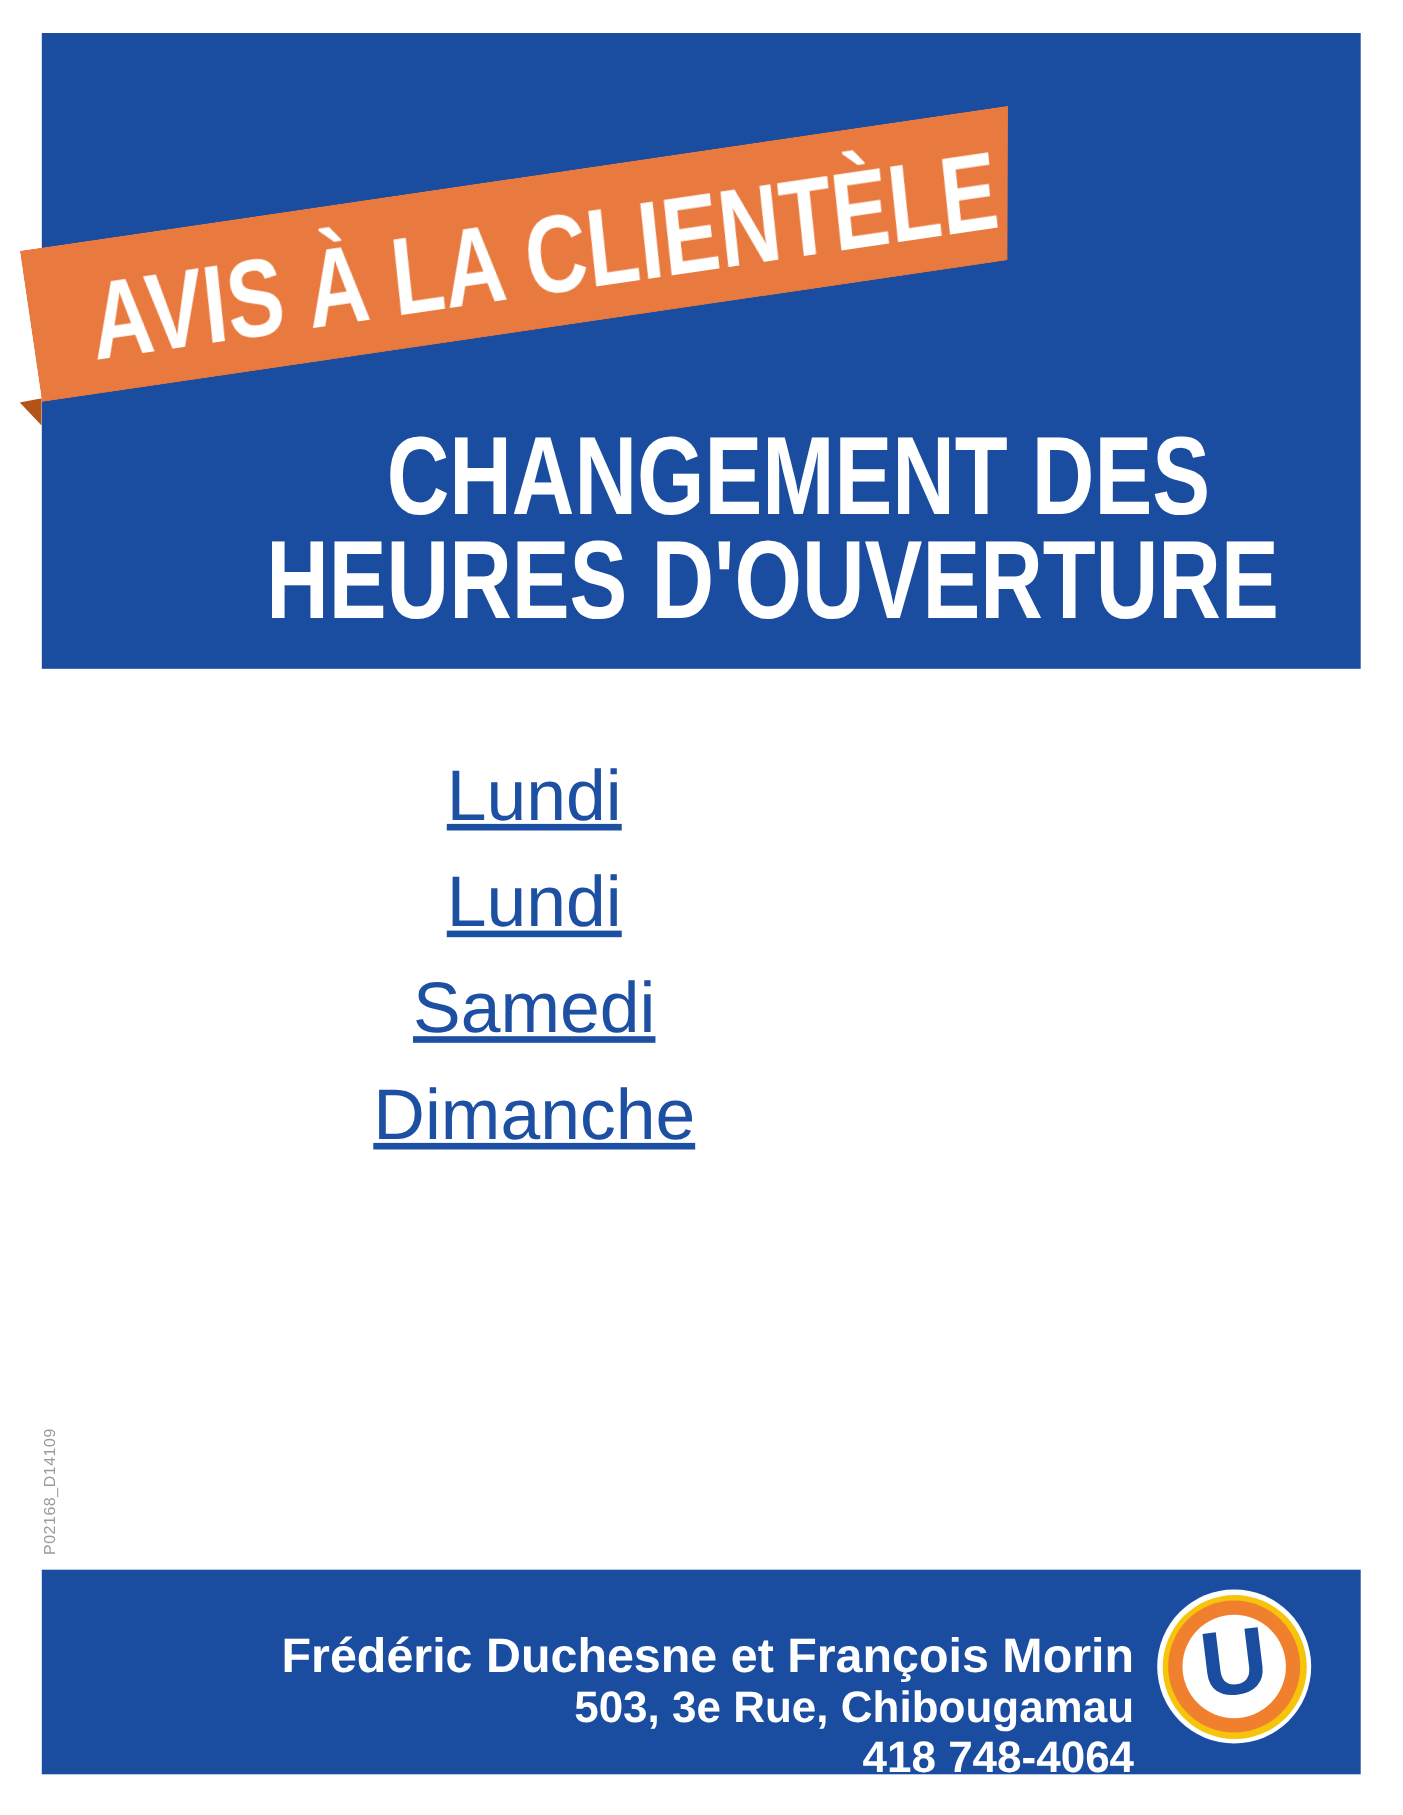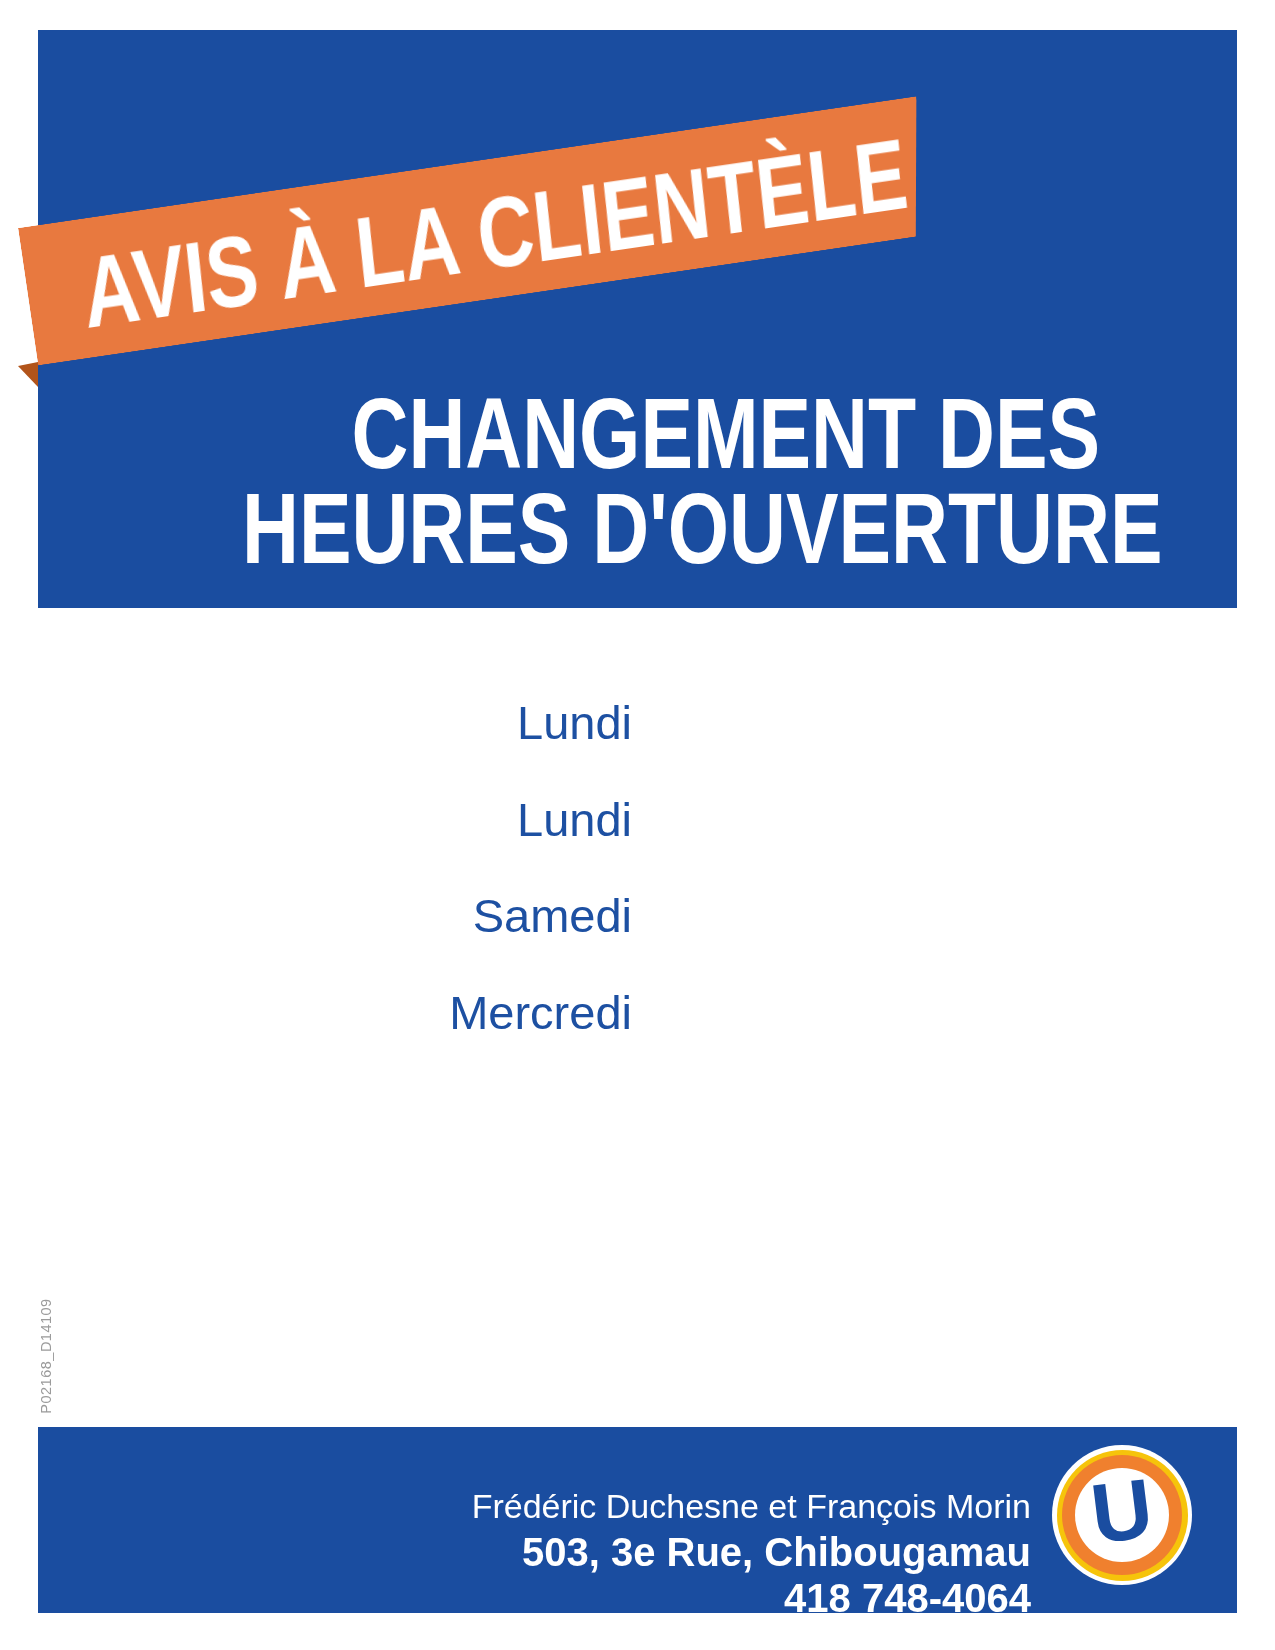--- a/index.html
+++ b/index.html
@@ -53,40 +53,40 @@
     position:absolute;right:175px;top:386px;width:1100px;
     text-align:right;color:var(--text-white);
     font-size:101px;font-weight:bold;line-height:95px;
     letter-spacing:0px;white-space:nowrap;
     transform:scaleX(0.78);transform-origin:right top;
     z-index:4;
   }
   
   .days{
     position:absolute;right:643px;top:675px;
-    text-align:right;color:var(--day-blue);
-    font-size:47px;line-height:96.5px;white-space:nowrap;
+    text-align:center;color:var(--day-blue);
+    font-size:65px;line-height:96.5px;white-space:nowrap;text-decoration:underline;
   }
   
   .print-code{
     position:absolute;left:46px;top:1356px;
     transform:translate(-50%,-50%) rotate(-90deg);
     color:var(--code-gray);font-size:14.5px;letter-spacing:0.5px;
     white-space:nowrap;
   }
   
   .footer-panel{
     position:absolute;left:38px;top:1427px;width:1199px;height:186px;
     background:var(--panel-blue);
   }
   .footer-text{
     position:absolute;right:244px;top:1483px;
     text-align:right;color:var(--text-white);white-space:nowrap;
   }
-  .footer-owners{font-size:34px;font-weight:normal;line-height:46px;}
+  .footer-owners{font-size:44px;font-weight:bold;line-height:46px;}
   .footer-address,.footer-phone{font-size:40px;font-weight:bold;line-height:46px;}
   
   .logo{
     position:absolute;left:1052px;top:1445px;width:140px;height:140px;
     background:#ffffff;border-radius:50%;
     display:flex;align-items:center;justify-content:center;
   }
   .logo-ring-yellow{
     width:131px;height:131px;border-radius:50%;
     background:var(--logo-yellow);
@@ -121,21 +121,21 @@
 
 <div class="title-block">
   <div>CHANGEMENT DES</div>
   <div>HEURES D'OUVERTURE</div>
 </div>
 
 <div class="days">
     <div>Lundi</div>
     <div>Lundi</div>
     <div>Samedi</div>
-    <div>Mercredi</div>
+    <div>Dimanche</div>
   </div>
 
 <div class="print-code">P02168_D14109</div>
 
 <div class="footer-panel"></div>
 
 <div class="footer-text">
   <div class="footer-owners">Frédéric Duchesne et François Morin</div>
   <div class="footer-address">503, 3e Rue, Chibougamau</div>
   <div class="footer-phone">418 748-4064</div>

